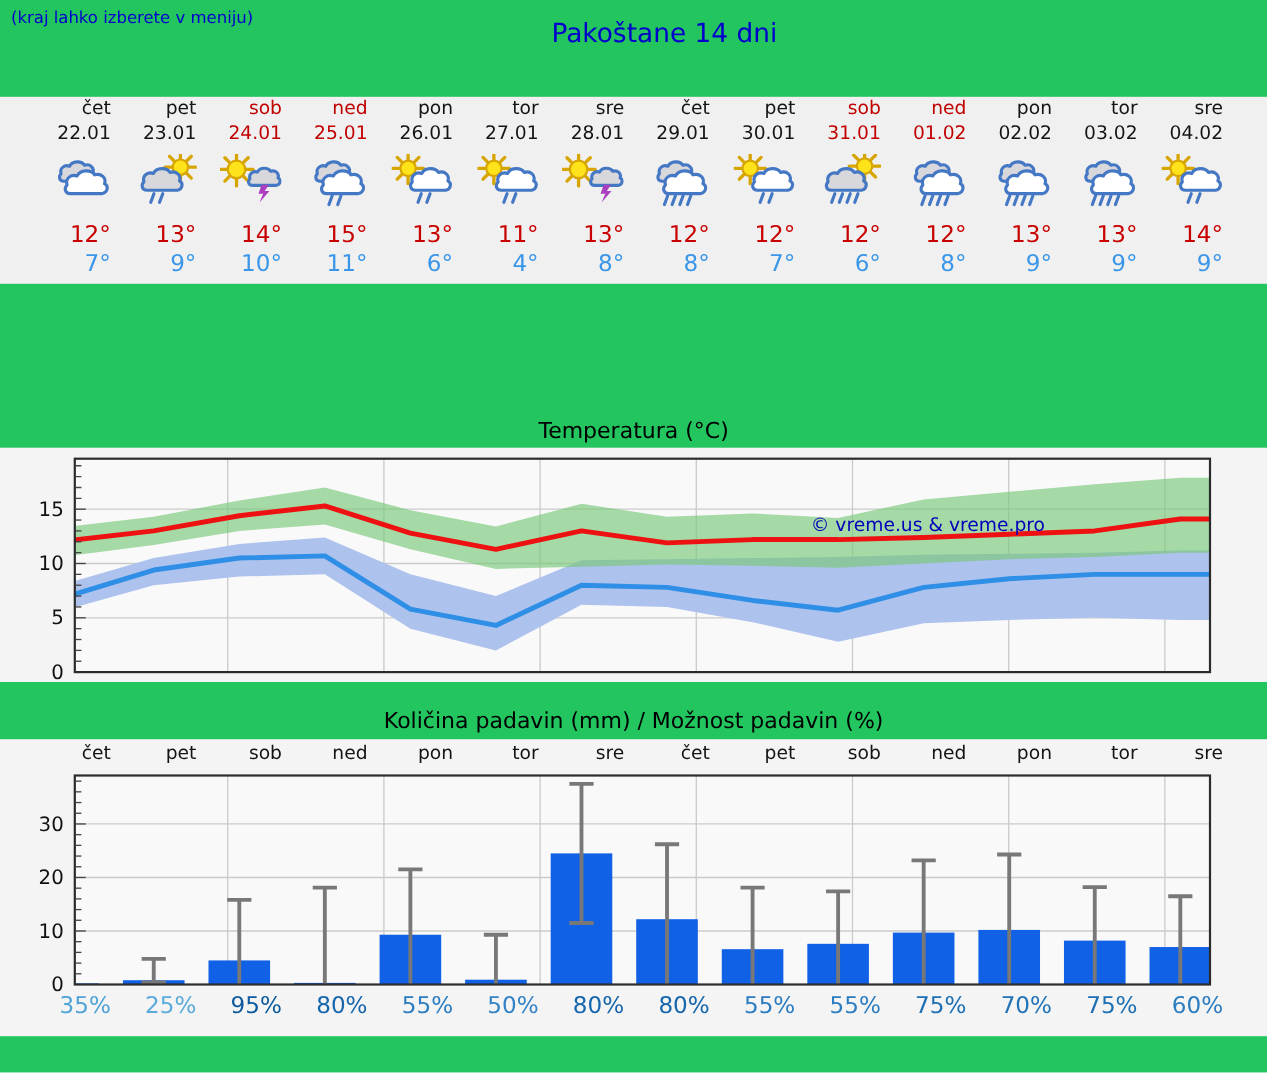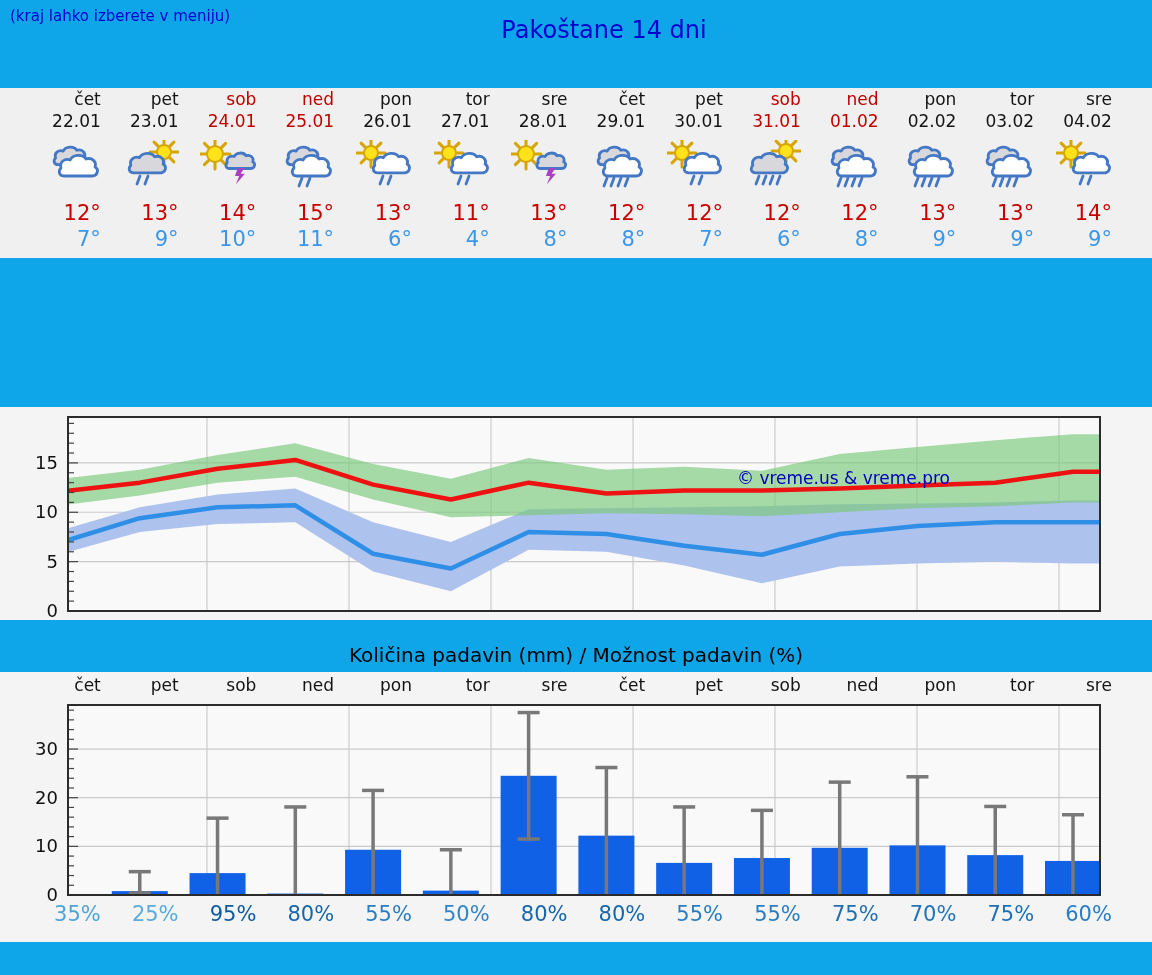--- a/index.html
+++ b/index.html
@@ -1,16 +1,16 @@
 <!DOCTYPE html>
 <html><head>
 <meta charset="utf-8">
 <style>
   html,body{margin:0;padding:0;background:#fff;}
-  #page{position:relative;width:1152px;height:975px;background:#0ea5e9;overflow:hidden;
+  #page{position:relative;width:1152px;height:975px;background:#22c55e;overflow:hidden;
         font-family:"DejaVu Sans",sans-serif;}
   .hdr-small{position:absolute;top:7px;font-size:15px;color:#0000cc;}
   #hdr-hint{left:10px;}
   #hdr-updated{right:8px;}
   #page-title{position:absolute;top:16px;left:0;width:100%;text-align:center;
               font-size:24px;color:#0000cc;margin-left:28px;}
   #forecast-strip{position:absolute;top:88px;left:0;width:1152px;height:170px;background:#f0f0f0;}
   .cols{position:absolute;left:23px;right:40px;display:flex;}
   .fcol{flex:1;text-align:right;}
   .fday,.fdate{height:22px;line-height:22px;font-size:17px;color:#141414;}
@@ -301,20 +301,21 @@
                 <line x1="27" y1="36" x2="24" y2="44" stroke="#4477c4" stroke-width="2.8" stroke-linecap="round"></line>
                 <line x1="35" y1="36" x2="32" y2="44" stroke="#4477c4" stroke-width="2.8" stroke-linecap="round"></line>
               </g>
             </svg></div>
           <div class="fhigh">14°</div>
           <div class="flow">9°</div>
         </div>
       </div>
   </div>
 
+  <div id="temp-title" class="chart-title">Temperatura (°C)</div>
   <div id="temp-block">
     <svg id="temp-chart" width="1152" height="213">
         <clipPath id="tclip">
           <rect x="68" y="10" width="1032" height="194"></rect>
         </clipPath>
         <rect x="68" y="10" width="1032" height="194" fill="#f9f9f9"></rect>
         <line x1="68" y1="154.63333333333333" x2="1100" y2="154.63333333333333" stroke="#cbcbcb" stroke-width="1.2"></line>
         <line x1="68" y1="105.26666666666667" x2="1100" y2="105.26666666666667" stroke="#cbcbcb" stroke-width="1.2"></line>
         <line x1="68" y1="55.900000000000006" x2="1100" y2="55.900000000000006" stroke="#cbcbcb" stroke-width="1.2"></line>
         <line x1="207" y1="10" x2="207" y2="204" stroke="#cbcbcb" stroke-width="1.2"></line>

